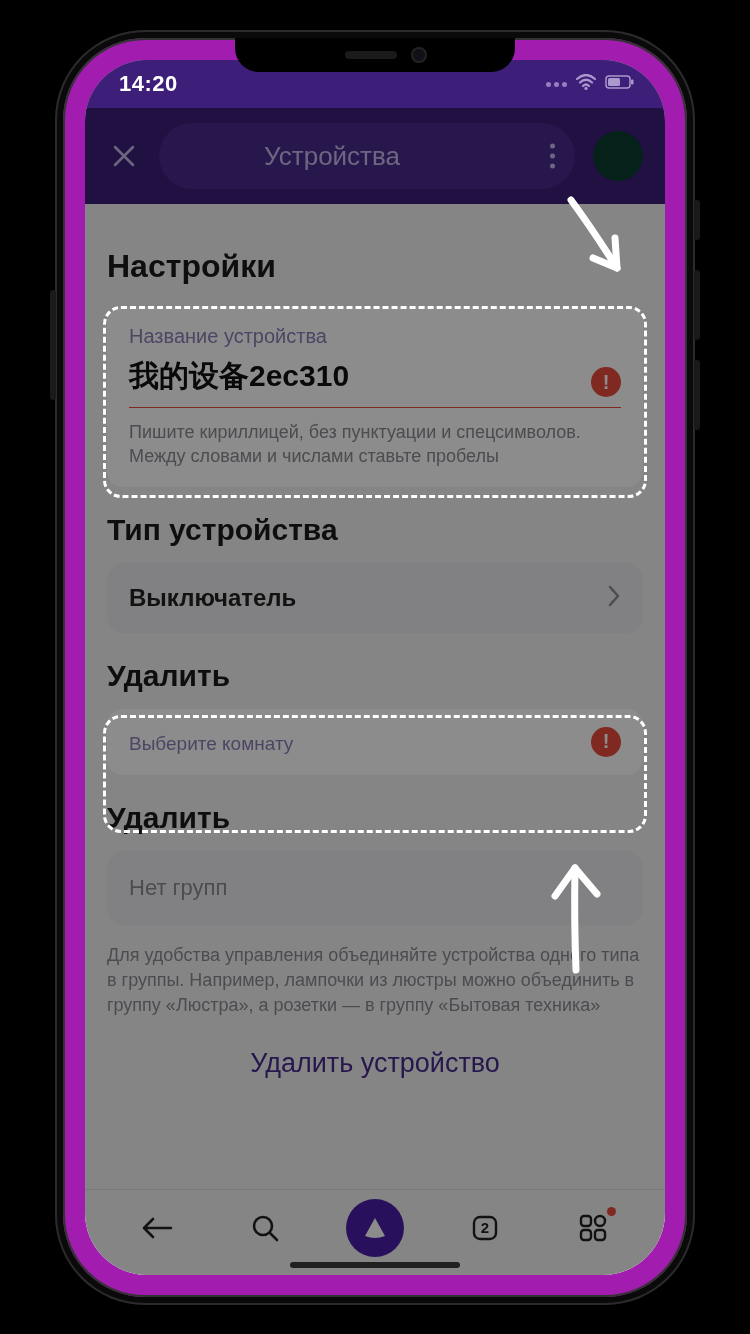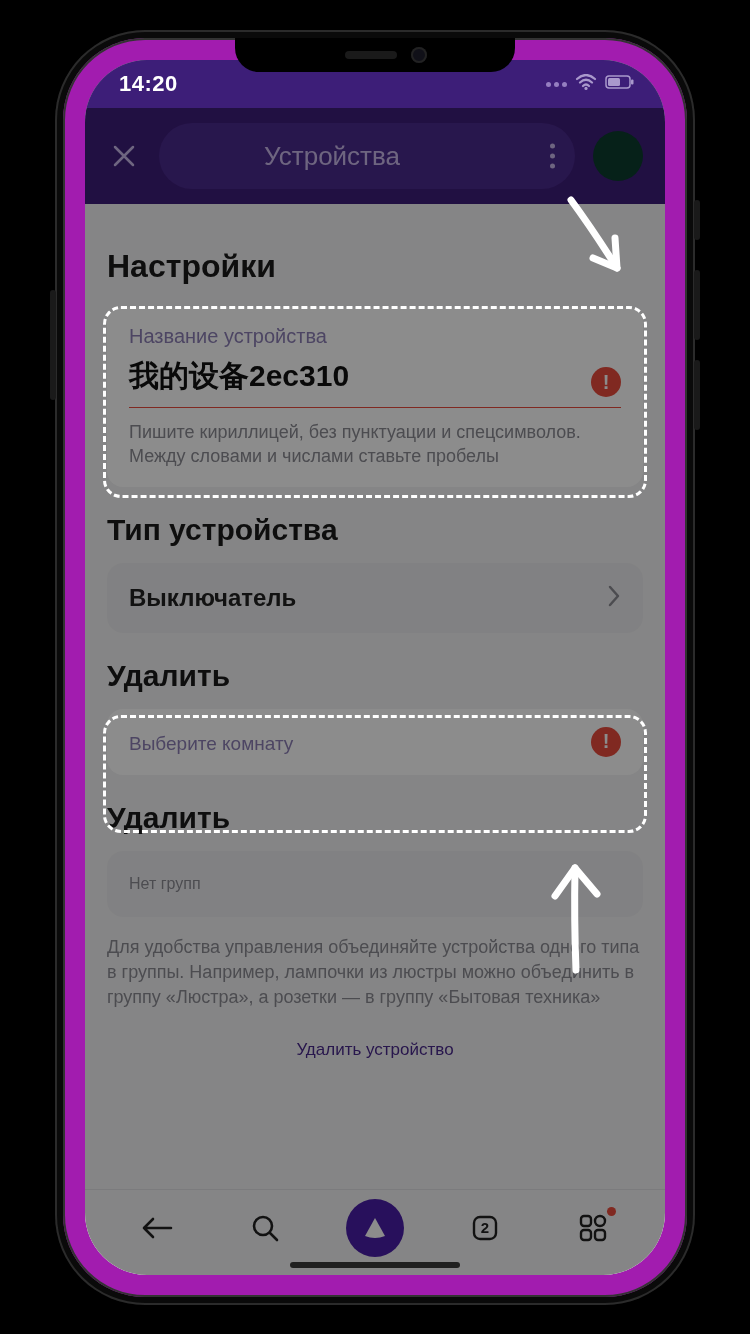--- a/index.html
+++ b/index.html
@@ -50,24 +50,24 @@
   .err-ic { width:30px;height:30px;border-radius:50%;background:#e94b3c;color:#fff;display:flex;align-items:center;justify-content:center;font-weight:700;font-size:20px;flex:none; }
   .underline { height:1px; background:#e94b3c; margin-top:10px; }
   .hint { color:#8b8b93; font-size:18px; margin-top:12px; line-height:1.35; }
 
   .row-line { display:flex; align-items:center; justify-content:space-between; }
   .row-title{ font-size:24px; font-weight:600; color:#222; }
   .chev { color:#8b8b93; font-size:30px; font-weight:300; }
 
   .room-sub { color:#8c7fb5; font-size:19px; margin-top:4px;text-align:right; }
 
-  .groups-card { background:#ececee; border-radius:16px; padding:24px 22px; color:#8b8b93; font-size:16px; }
+  .groups-card { background:#ececee; border-radius:16px; padding:24px 22px; color:#8b8b93; font-size:22px; }
   .groups-hint { color:#8b8b93; font-size:18px; line-height:1.4; margin-top:18px; }
 
-  .delete { text-align:center; color:#4a2a8c; font-size:17px; font-weight:500; margin-top:30px; }
+  .delete { text-align:center; color:#4a2a8c; font-size:27px; font-weight:500; margin-top:30px; }
 
   
   .hl { position:absolute; border:3px dashed #fff; border-radius:18px; z-index:20; pointer-events:none; }
   .hl1{ left:18px; top:246px; right:18px; height:192px; }
   .hl2{ left:18px; top:655px; right:18px; height:118px; }
 
   
   .arrow { position:absolute; z-index:25; pointer-events:none; }
   .arrow svg { overflow:visible; }
   .arrow path, .arrow line { stroke:#fff; stroke-width:7; stroke-linecap:round; stroke-linejoin:round; fill:none; }

